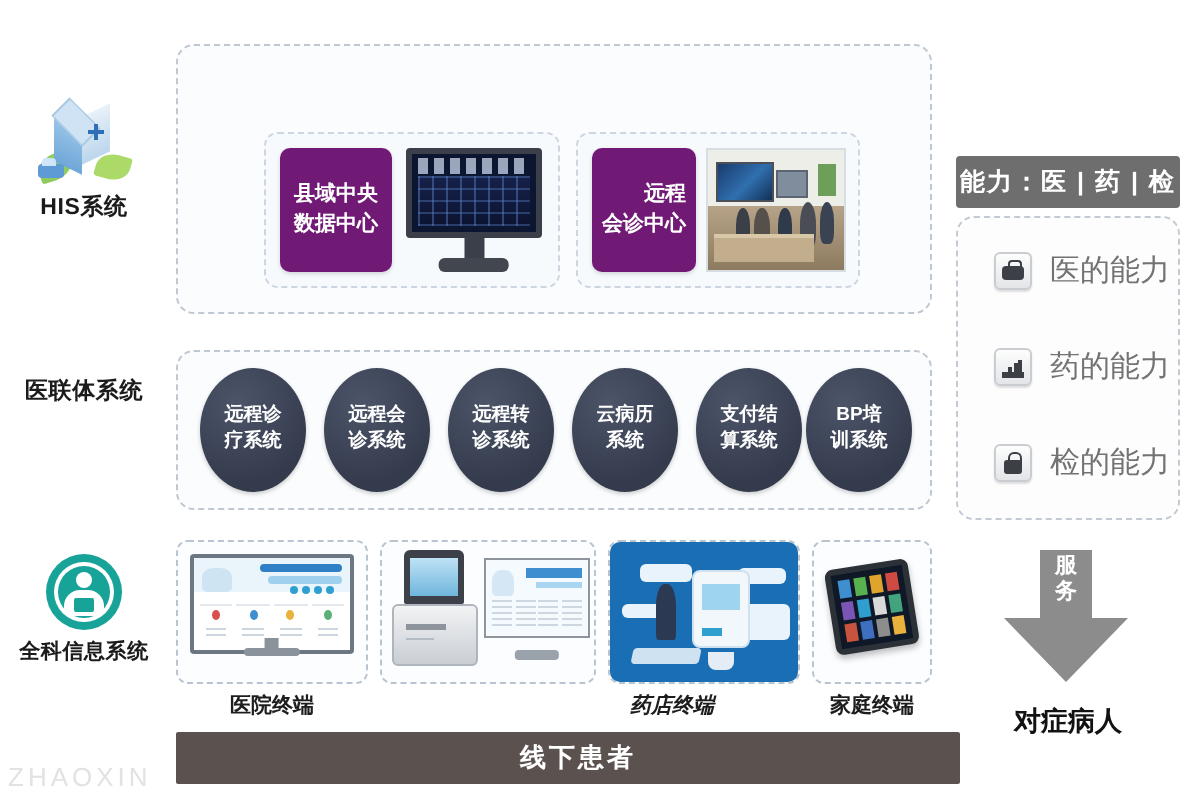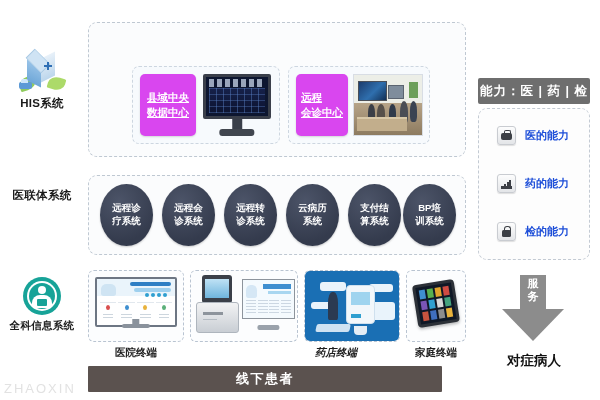--- a/index.html
+++ b/index.html
@@ -100,25 +100,24 @@
   
   .banner{
     position:absolute;background:#4076d4;border-radius:4px;
     color:#fff;display:flex;align-items:center;justify-content:center;
     font-size:14px;font-weight:bold;letter-spacing:1px;
     box-shadow:0 1px 2px rgba(0,0,0,.18);
   }
 
   
   .btile{
-    position:absolute;background:#d946ef;border-radius:5px;color:#fff;
-    display:flex;align-items:center;justify-content:center;text-align:left;
+    position:absolute;background:#701a75;border-radius:5px;color:#fff;
+    display:flex;align-items:center;justify-content:center;text-align:right;
     font-size:10.5px;font-weight:bold;line-height:1.45;
     box-shadow:0 1px 2px rgba(0,0,0,.15);
-    text-decoration:underline;
   }
 
   
   .monitor{position:absolute;}
   .monitor .screen{
     position:absolute;left:0;top:0;right:0;height:72%;
     background:#0d1630;border:3px solid #3a3f4a;border-radius:2px;
     box-sizing:border-box;overflow:hidden;
   }
   .monitor .grid{
@@ -346,21 +345,21 @@
       linear-gradient(180deg,transparent 0%,#3c3f45 0%) 8.4px 0/2.4px 100% no-repeat;
   }
   .cap-ico.lock:before{
     content:"";position:absolute;left:4px;top:7px;width:9px;height:7px;border-radius:1.5px;
     background:#3c3f45;
   }
   .cap-ico.lock:after{
     content:"";position:absolute;left:6px;top:3px;width:5px;height:5px;
     border:1.5px solid #3c3f45;border-bottom:none;border-radius:3px 3px 0 0;
   }
-  .cap-txt{font-size:11px;font-weight:bold;color:#1d4ed8;white-space:nowrap;}
+  .cap-txt{font-size:15px;font-weight:normal;color:#737373;white-space:nowrap;}
 
   
   .arrow{position:absolute;width:62px;height:66px;}
   .arrow .stem{
     position:absolute;left:50%;transform:translateX(-50%);top:0;width:26px;height:38px;
     background:#8c8c8c;
   }
   .arrow .tip{
     position:absolute;left:0;top:34px;width:0;height:0;
     border-left:31px solid transparent;border-right:31px solid transparent;
@@ -580,17 +579,17 @@
   </div>
 
   <div class="arrow" style="left:502px;top:275px;">
     <div class="stem"></div>
     <div class="tip"></div>
     <div class="atxt">服务</div>
   </div>
 
   <div class="final-txt" style="left:478px;top:352px;width:112px;">对症病人</div>
 
-  <div class="bottombar" style="left:88px;top:366px;width:354px;height:26px;">线下患者</div>
+  <div class="bottombar" style="left:88px;top:366px;width:382px;height:26px;padding-left:10px;">线下患者</div>
 
   <div class="watermark">ZHAOXIN</div>
 
 </div>
 
 </body></html>

